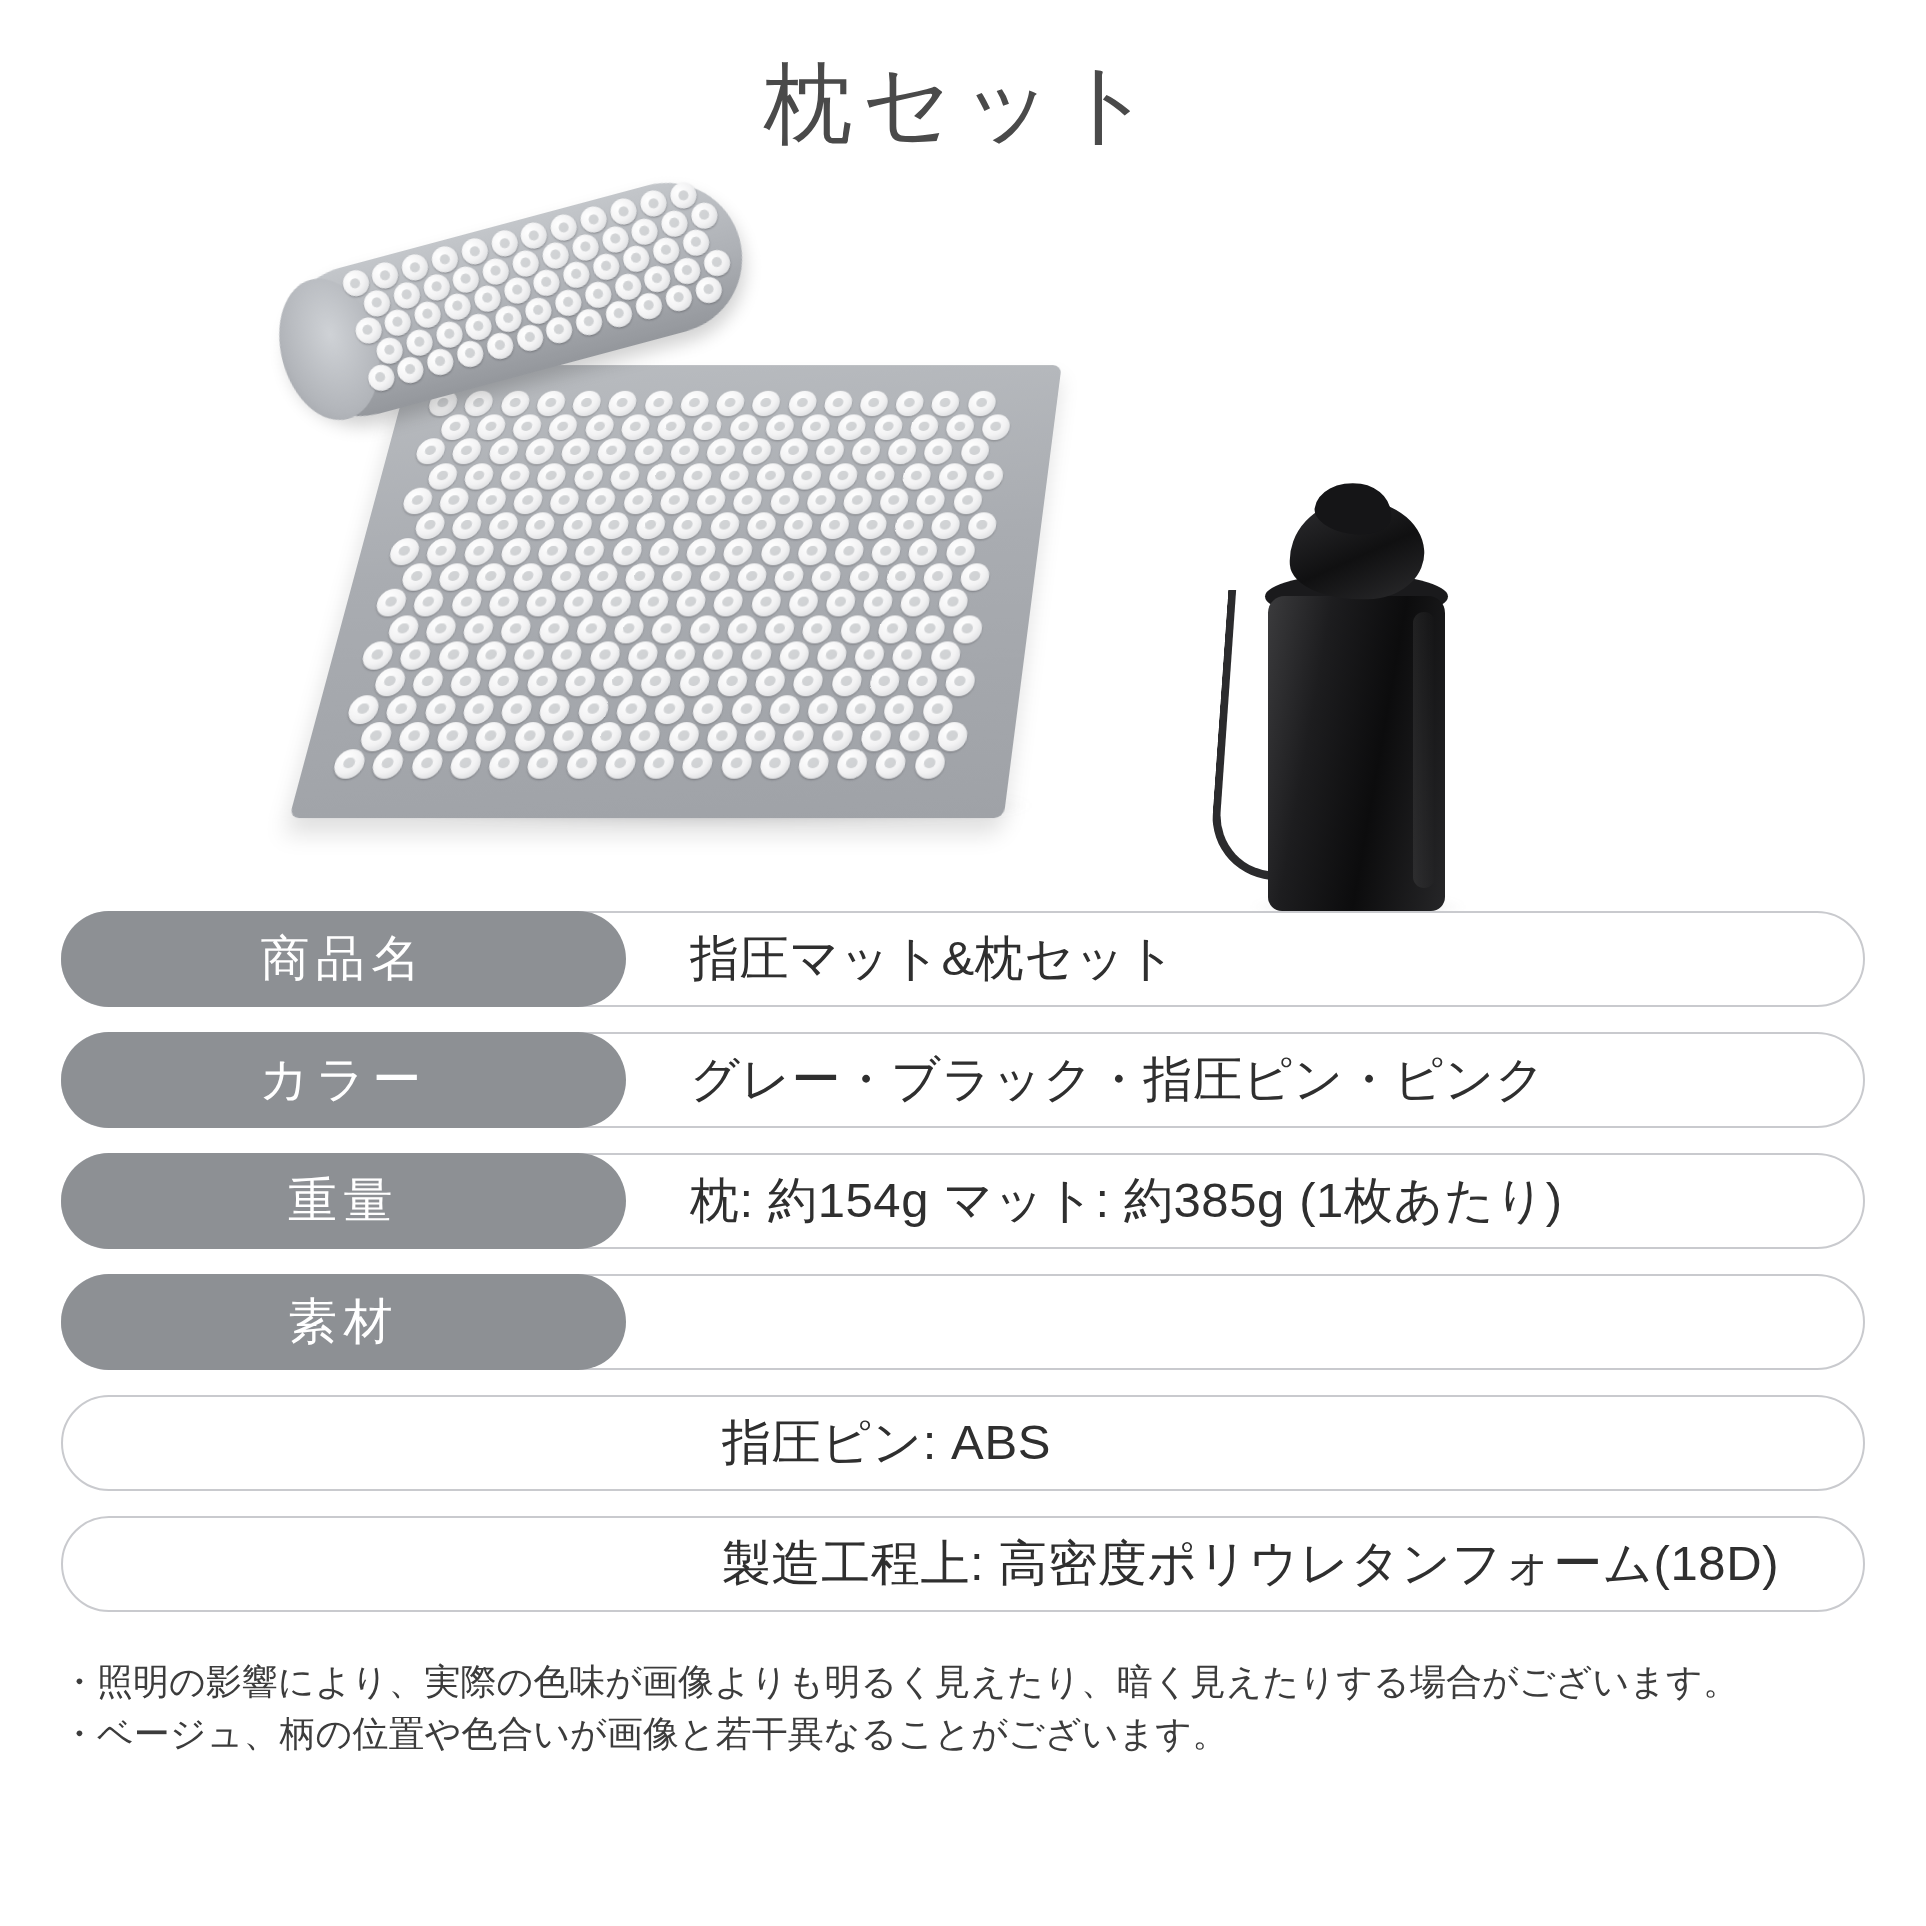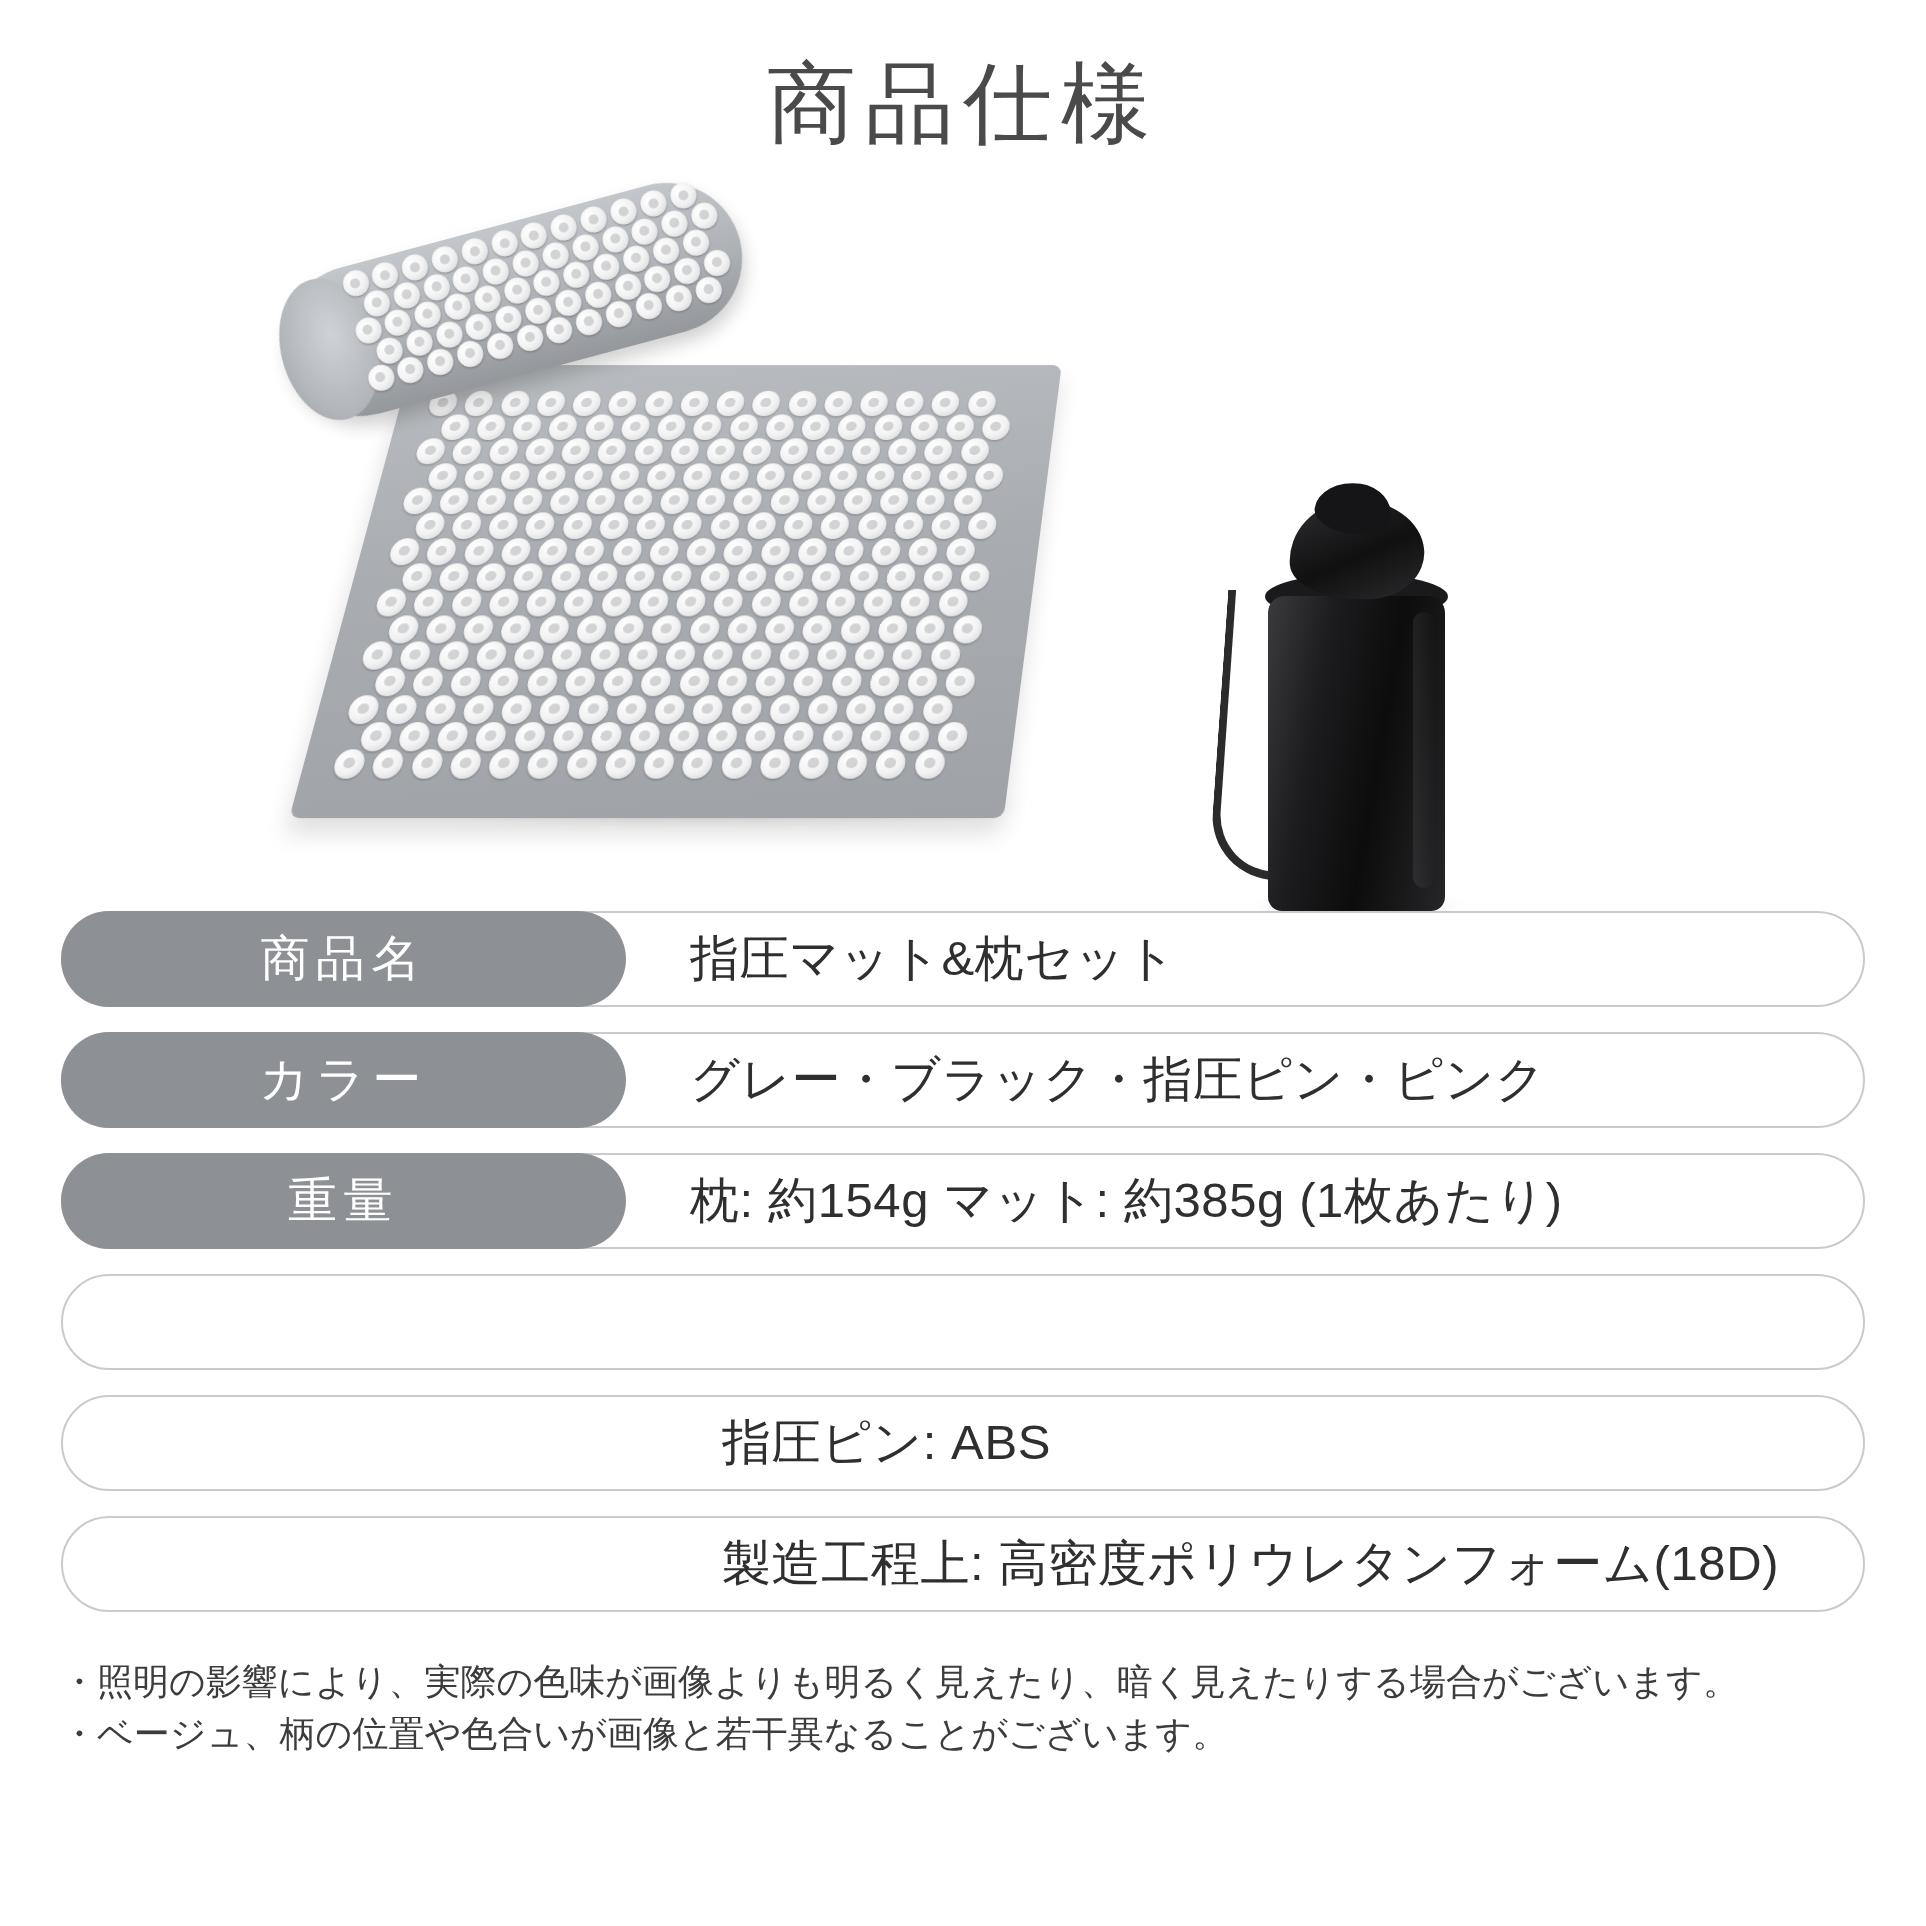--- a/index.html
+++ b/index.html
@@ -276,21 +276,21 @@
     color: #3c3c3c;
     letter-spacing: 0px;
   }
   .notes div {
     white-space: nowrap;
   }
 </style>
 </head>
 <body>
 
-<h1 class="page-title">商品仕様</h1>
+<h1 class="page-title">枕セット</h1>
 
 <div class="product-area">
 
   <div class="mat-wrap">
     <div class="mat-shadow"></div>
     <div class="mat-body"></div>
     <div class="pin-field" id="mat-pins">
         <div class="pin" style="left: 5.1px; top: 3.9px; width: 28px; height: 28px;"></div>
         <div class="pin" style="left: 42px; top: 3.9px; width: 28px; height: 28px;"></div>
         <div class="pin" style="left: 80px; top: 3.9px; width: 28px; height: 28px;"></div>
@@ -629,20 +629,23 @@
     </div>
     <div class="spec-row">
       <div class="pill-outer"></div>
       <div class="pill-label">
         <span>重量</span>
       </div>
       <div class="pill-value">枕: 約154g  マット: 約385g (1枚あたり)</div>
     </div>
     <div class="spec-row">
       <div class="pill-outer"></div>
+      <div class="pill-label">
+        <span>素材</span>
+      </div>
     </div>
     <div class="spec-row">
       <div class="pill-outer"></div>
       <div class="pill-value nolabel">指圧ピン: ABS</div>
     </div>
     <div class="spec-row">
       <div class="pill-outer"></div>
       <div class="pill-value nolabel">製造工程上: 高密度ポリウレタンフォーム(18D)</div>
     </div>
   </div>

